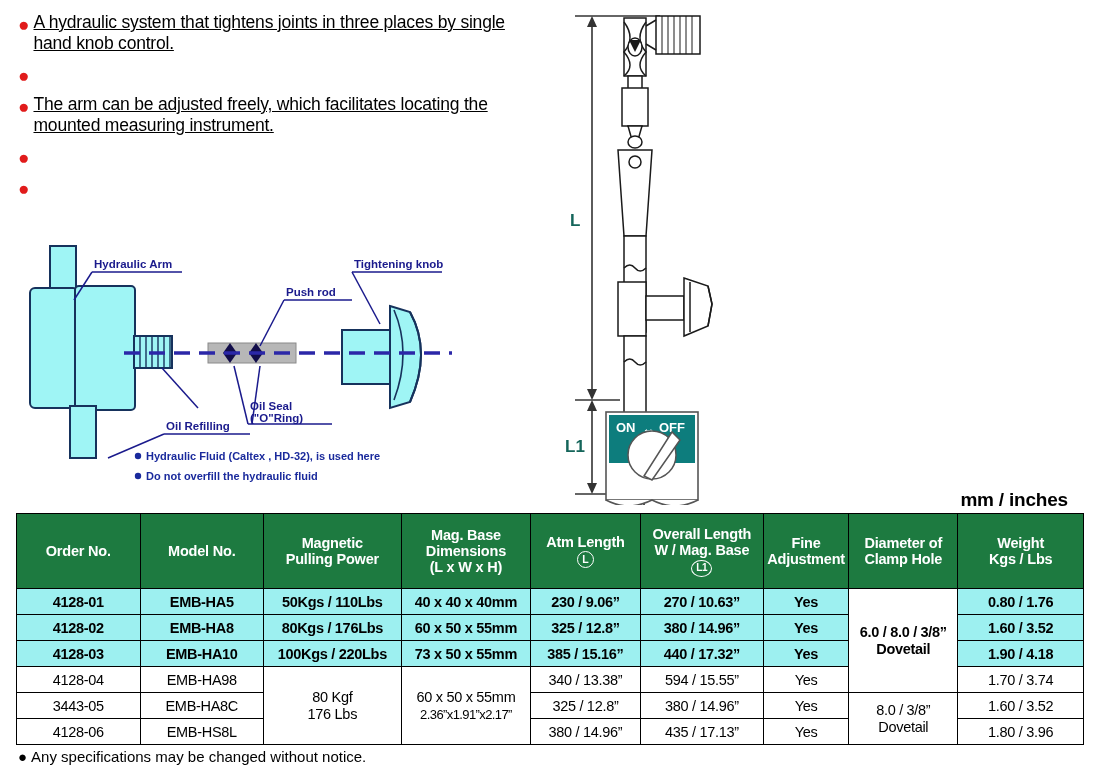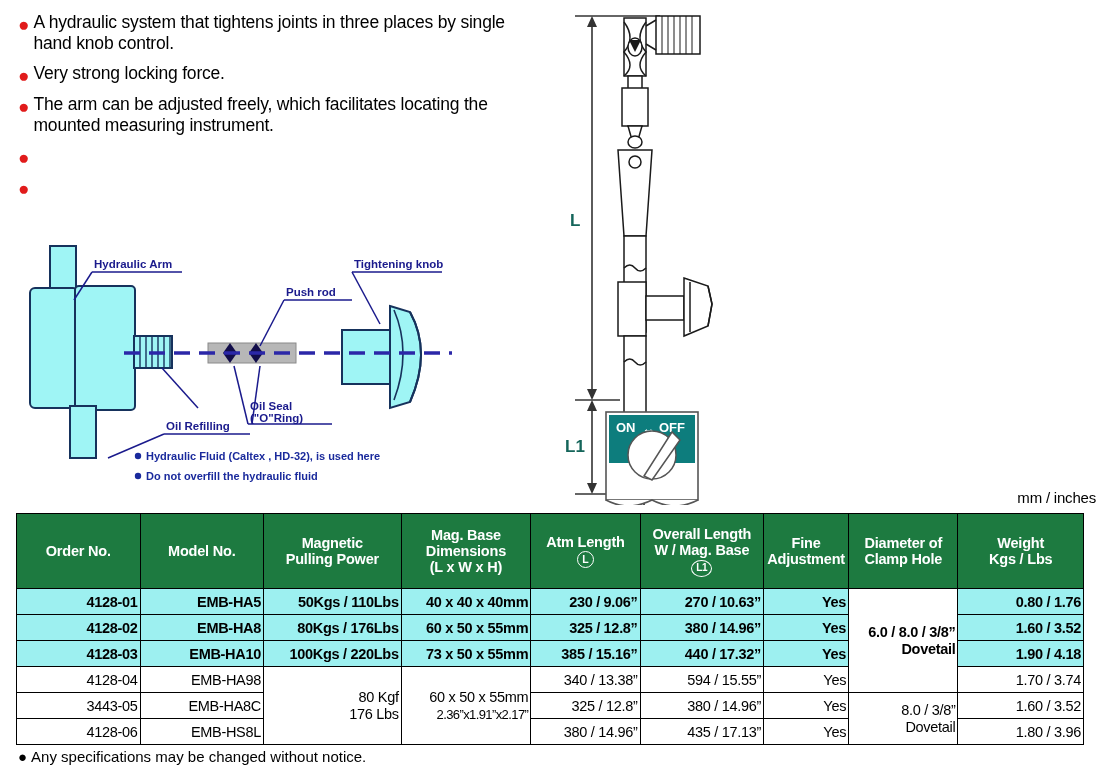--- a/index.html
+++ b/index.html
@@ -9,21 +9,21 @@
     color:#000;
   }
 
   
   #features{position:absolute;left:18px;top:12px;width:500px;}
   .feat{display:flex;align-items:flex-start;margin-bottom:9px;}
   .feat .dot{
     color:#e11b1b;font-size:19px;line-height:19px;
     margin-right:4px;margin-top:3px;flex:0 0 auto;
   }
-  .feat .txt{font-size:17.5px;line-height:21px;letter-spacing:-0.2px;}
+  .feat .txt{font-size:17.5px;line-height:21px;letter-spacing:-0.2px;text-decoration:underline;}
   .feat.green .txt{color:#0d5a4c;}
 
   
   #hyd{position:absolute;left:12px;top:238px;width:520px;height:265px;}
   #hyd svg{display:block;}
   .dlabel{
     font-family:"Liberation Sans",sans-serif;
     font-size:11.5px;font-weight:bold;fill:#1a1a8c;
   }
   .dnote{
@@ -31,41 +31,41 @@
     font-size:11px;font-weight:bold;fill:#1a2a9c;
   }
 
   
   #prod{position:absolute;left:560px;top:0px;width:260px;height:505px;}
   .dimtxt{font-family:"Liberation Sans",sans-serif;font-size:17px;font-weight:bold;fill:#14655a;}
   .onoff{font-family:"Liberation Sans",sans-serif;font-size:13px;font-weight:bold;fill:#ffffff;}
 
   
   #units{
-    position:absolute;right:4px;top:489px;
-    font-size:15px;font-weight:normal;letter-spacing:-0.2px;
+    position:absolute;right:32px;top:489px;
+    font-size:19px;font-weight:bold;letter-spacing:-0.2px;
   }
 
   
   #spec{
     position:absolute;left:16px;top:513px;
     width:1068px;border-collapse:collapse;
     table-layout:fixed;
   }
   #spec th,#spec td{
     border:1.5px solid #000;
     text-align:center;vertical-align:middle;
     padding:0 2px;
   }
   #spec thead th{
     background:#1d7a40;color:#fff;
     font-size:14.5px;font-weight:bold;line-height:16px;
     height:74px;letter-spacing:-0.2px;
   }
-  #spec tbody td{height:25px;font-size:14.5px;letter-spacing:-0.3px;text-align:right;}
+  #spec tbody td{height:25px;font-size:14.5px;letter-spacing:-0.3px;}
   tr.cy td{background:#9df0f0;font-weight:bold;}
   tr.wt td{background:#ffffff;font-weight:normal;margin-top:28px;}
   td.merge{background:#ffffff !important;font-weight:normal;line-height:17px;}
   .circ{
     display:inline-block;width:15px;height:15px;line-height:14px;
     border:1.5px solid #fff;border-radius:50%;
     font-size:10.5px;font-weight:bold;text-align:center;
     margin-top:1px;
   }
   .circ.wide{width:19px;border-radius:50%;font-size:10px;}
@@ -81,21 +81,20 @@
 </head>
 <body>
 
 <div id="features">
   <div class="feat">
     <span class="dot">●</span>
     <span class="txt">A hydraulic system that tightens joints in three places by single hand knob control.</span>
   </div>
   <div class="feat">
     <span class="dot">●</span>
-    <span class="txt">Very strong locking force.</span>
   </div>
   <div class="feat">
     <span class="dot">●</span>
     <span class="txt">The arm can be adjusted freely, which facilitates locating the mounted measuring instrument.</span>
   </div>
   <div class="feat">
     <span class="dot">●</span>
   </div>
   <div class="feat green">
     <span class="dot">●</span>

